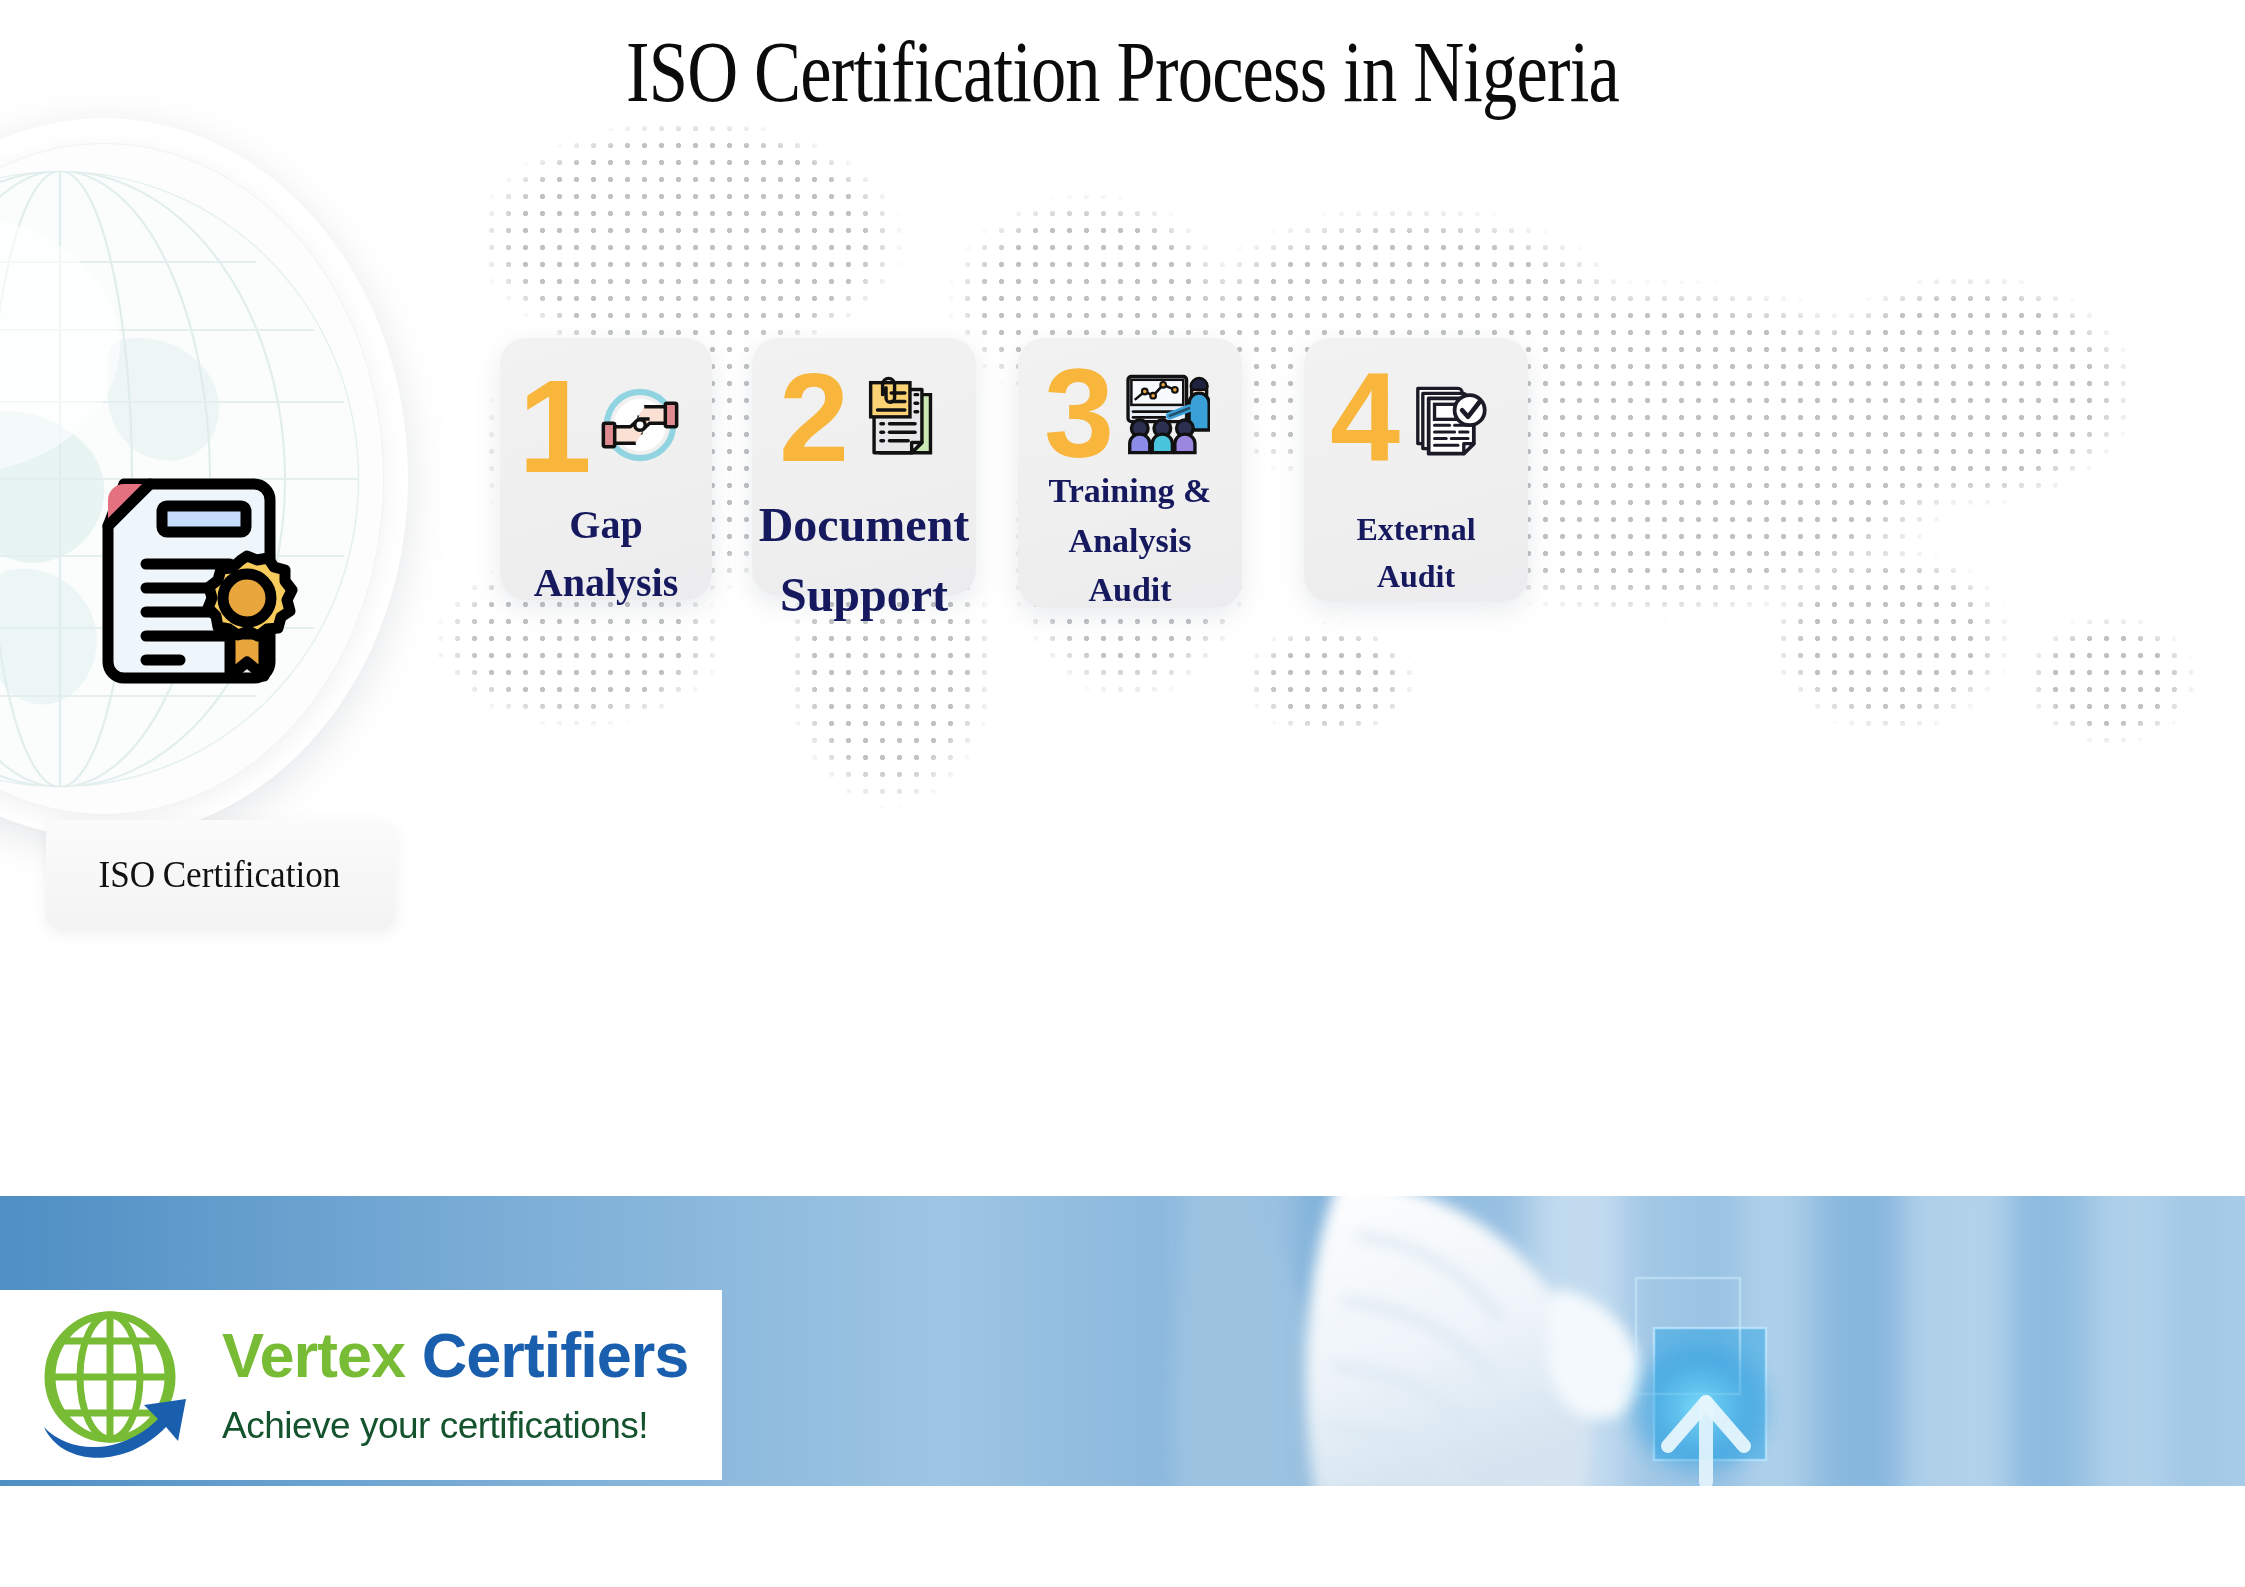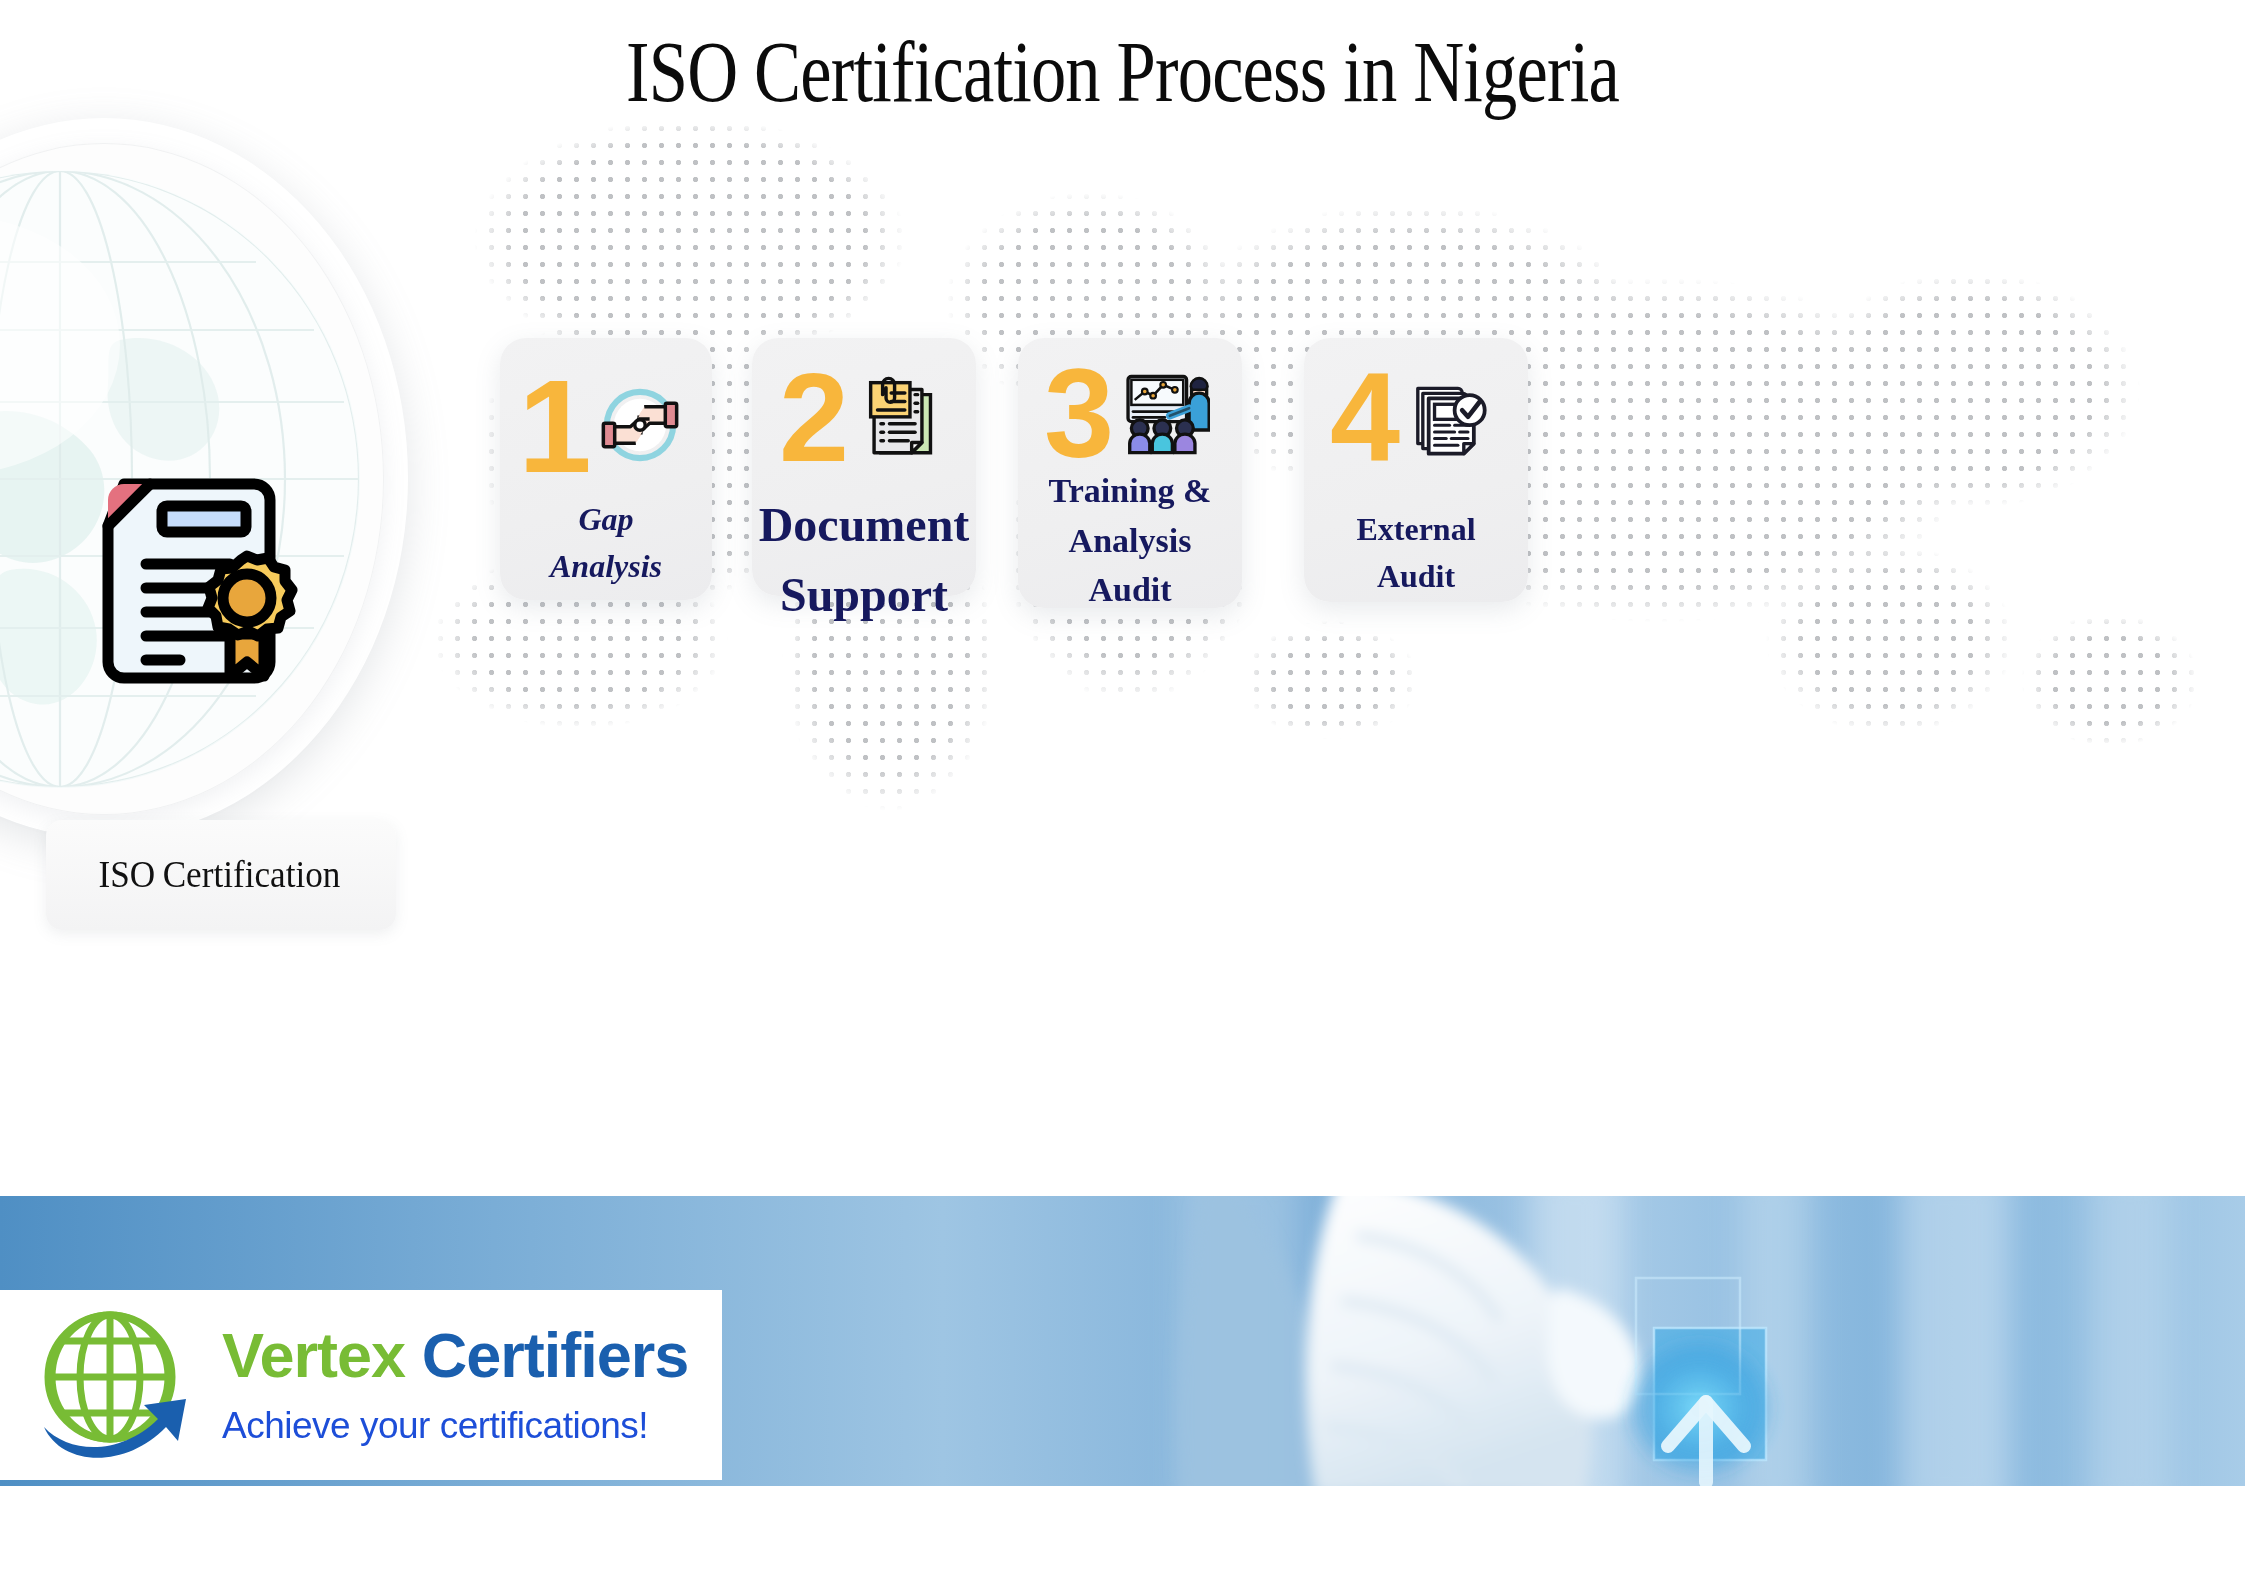--- a/index.html
+++ b/index.html
@@ -158,21 +158,21 @@
   .logo-text{display:flex;flex-direction:column;justify-content:center;}
   .logo-name{
     font-family:"Liberation Sans", sans-serif;
     font-weight:700;font-size:63px;line-height:1.02;white-space:nowrap;
     letter-spacing:-1px;
   }
   .logo-name .v{color:#78bc35;}
   .logo-name .c{color:#1a5fae;}
   .logo-tag{
     font-family:"Liberation Sans", sans-serif;
-    font-size:37px;color:#1d4ed8;white-space:nowrap;letter-spacing:-0.5px;
+    font-size:37px;color:#14532d;white-space:nowrap;letter-spacing:-0.5px;
     margin-top:18px;
   }
 </style>
 </head>
 <body>
 
 <div id="stage">
 
   <div class="title">ISO Certification Process in Nigeria</div>
 
@@ -266,21 +266,21 @@
           <path d="M60 34 H84 a5 5 0 0 1 5 5 V48 a5 5 0 0 1 -5 5 H66 L56 62 H44" fill="#fbe0d4" stroke="#111" stroke-width="4" stroke-linejoin="round"></path>
           <rect x="84" y="30" width="13" height="27" rx="2" fill="#e08b92" stroke="#111" stroke-width="4"></rect>
 
           <path d="M58 64 H34 a6 6 0 0 0 0 12 H50" fill="#fbe0d4" stroke="#111" stroke-width="4" stroke-linejoin="round"></path>
           <path d="M50 76 H26 a5 5 0 0 1 -5 -5 V62 a5 5 0 0 1 5 -5 H44 L54 48 H66" fill="#fbe0d4" stroke="#111" stroke-width="4" stroke-linejoin="round"></path>
           <rect x="13" y="53" width="13" height="27" rx="2" fill="#e08b92" stroke="#111" stroke-width="4"></rect>
           <circle cx="55" cy="55" r="6" fill="#fff" stroke="#111" stroke-width="4"></circle>
         </svg>
       </span>
     </div>
-    <div class="card-label" style="top:158px;font-size:32px;font-style:italic;">
+    <div class="card-label" style="top:158px;font-size:40px;">
       <div>Gap</div>
       <div>Analysis</div>
     </div>
   </div>
 
   <div class="card" style="left:752px;top:338px;width:224px;height:258px;">
     <div class="card-top" style="top:26px;gap:10px;">
       <span class="num" style="font-size:126px;margin-left:-8px;">2</span>
       <span class="step-icon">
         <svg viewBox="0 0 100 110" width="86" height="94">

